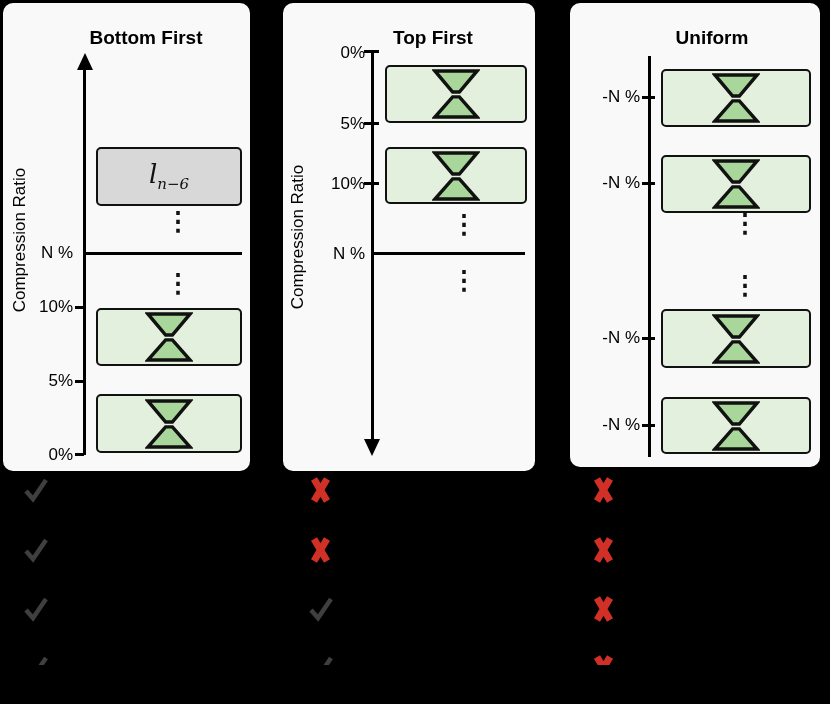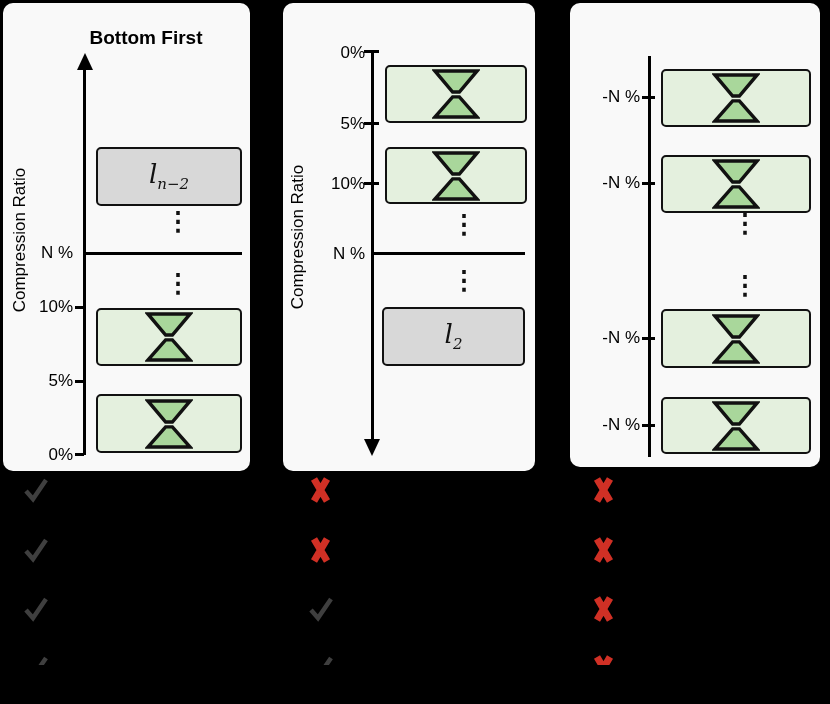--- a/index.html
+++ b/index.html
@@ -54,41 +54,42 @@
     <div class="tick" style="left:72px;top:377px;width:9px;"></div>
     <div class="tick" style="left:72px;top:303px;width:9px;"></div>
     <div class="nline" style="left:81px;top:249px;width:158px;"></div>
 
     <div class="tlabel" style="left:0;width:70px;top:442px;">0%</div>
     <div class="tlabel" style="left:0;width:70px;top:368px;">5%</div>
     <div class="tlabel" style="left:0;width:70px;top:294px;">10%</div>
     <div class="tlabel" style="left:0;width:70px;top:240px;">N %</div>
 
     <div class="block gray" style="left:93px;top:144px;width:146px;height:59px;">
-      <span class="layer-label"><i>l</i><sub>n−2</sub></span>
+      <span class="layer-label"><i>l</i><sub>n−6</sub></span>
     </div>
 
     <div class="dots" style="left:162px;top:207px;">⋮</div>
     <div class="dots" style="left:162px;top:269px;">⋮</div>
 
     <div class="block green" style="left:93px;top:305px;width:146px;height:58px;">
       <svg width="48" height="52" viewBox="0 0 50 54">
         <polygon points="3,3 47,3 28.5,25 21.5,25" fill="#a9d79b" stroke="#111" stroke-width="3.6"></polygon>
         <polygon points="21.5,30 28.5,30 47,51 3,51" fill="#a9d79b" stroke="#111" stroke-width="3.6"></polygon>
       </svg>
     </div>
     <div class="block green" style="left:93px;top:391px;width:146px;height:59px;">
       <svg width="48" height="52" viewBox="0 0 50 54">
         <polygon points="3,3 47,3 28.5,25 21.5,25" fill="#a9d79b" stroke="#111" stroke-width="3.6"></polygon>
         <polygon points="21.5,30 28.5,30 47,51 3,51" fill="#a9d79b" stroke="#111" stroke-width="3.6"></polygon>
       </svg>
     </div>
   </section>
 
   <section class="panel" id="p2">
+    <h2 class="panel-title">Top First</h2>
     <div class="axis-label">Compression Ratio</div>
 
     <div class="axis" style="left:88px;top:47px;height:390px;"></div>
     <div class="arrow-down" style="left:81px;top:436px;"></div>
 
     <div class="tick" style="left:81px;top:47px;width:15px;"></div>
     <div class="tick" style="left:81px;top:119px;width:15px;"></div>
     <div class="tick" style="left:81px;top:179px;width:15px;"></div>
     <div class="nline" style="left:89px;top:249px;width:153px;"></div>
 
@@ -106,26 +107,24 @@
     <div class="block green" style="left:102px;top:144px;width:142px;height:57px;">
       <svg width="48" height="52" viewBox="0 0 50 54">
         <polygon points="3,3 47,3 28.5,25 21.5,25" fill="#a9d79b" stroke="#111" stroke-width="3.6"></polygon>
         <polygon points="21.5,30 28.5,30 47,51 3,51" fill="#a9d79b" stroke="#111" stroke-width="3.6"></polygon>
       </svg>
     </div>
 
     <div class="dots" style="left:168px;top:210px;">⋮</div>
     <div class="dots" style="left:168px;top:266px;">⋮</div>
 
-    <div class="block gray" style="left:99px;top:304px;width:143px;height:59px;">
-      <span class="layer-label"><i>l</i><sub>2</sub></span>
-    </div>
   </section>
 
   <section class="panel" id="p3">
+    <h2 class="panel-title">Uniform</h2>
 
     <div class="axis" style="left:78px;top:53px;height:401px;"></div>
 
     <div class="tick" style="left:72px;top:93px;width:13px;"></div>
     <div class="tick" style="left:72px;top:179px;width:13px;"></div>
     <div class="tick" style="left:72px;top:334px;width:13px;"></div>
     <div class="tick" style="left:72px;top:421px;width:13px;"></div>
 
     <div class="tlabel" style="left:0;width:70px;top:84px;">-N %</div>
     <div class="tlabel" style="left:0;width:70px;top:170px;">-N %</div>

